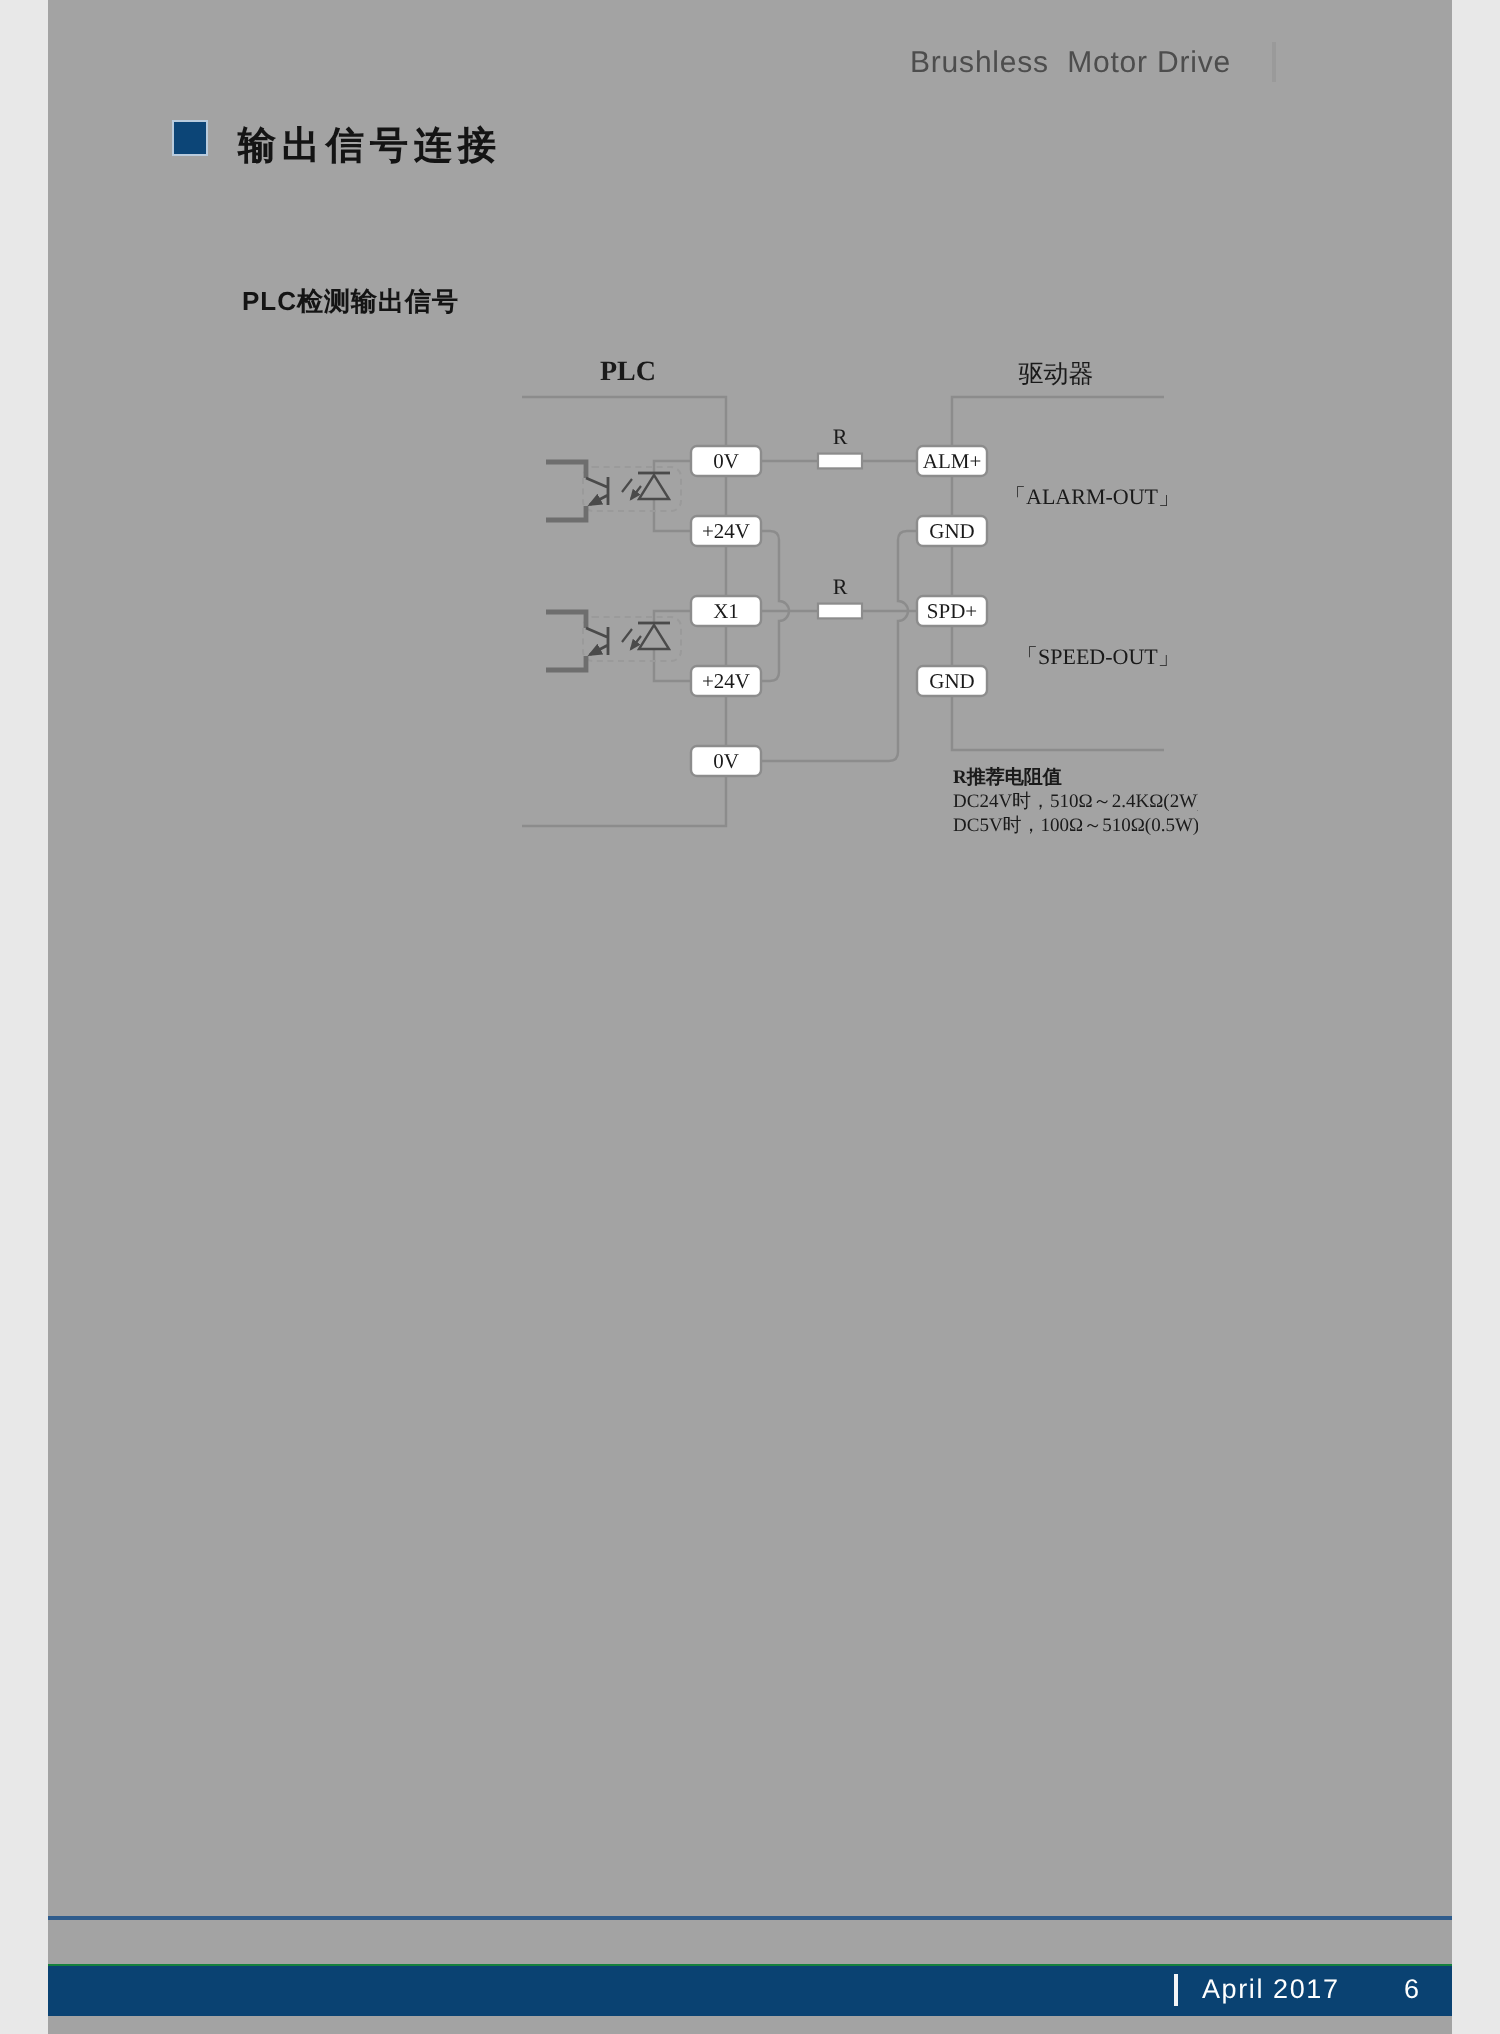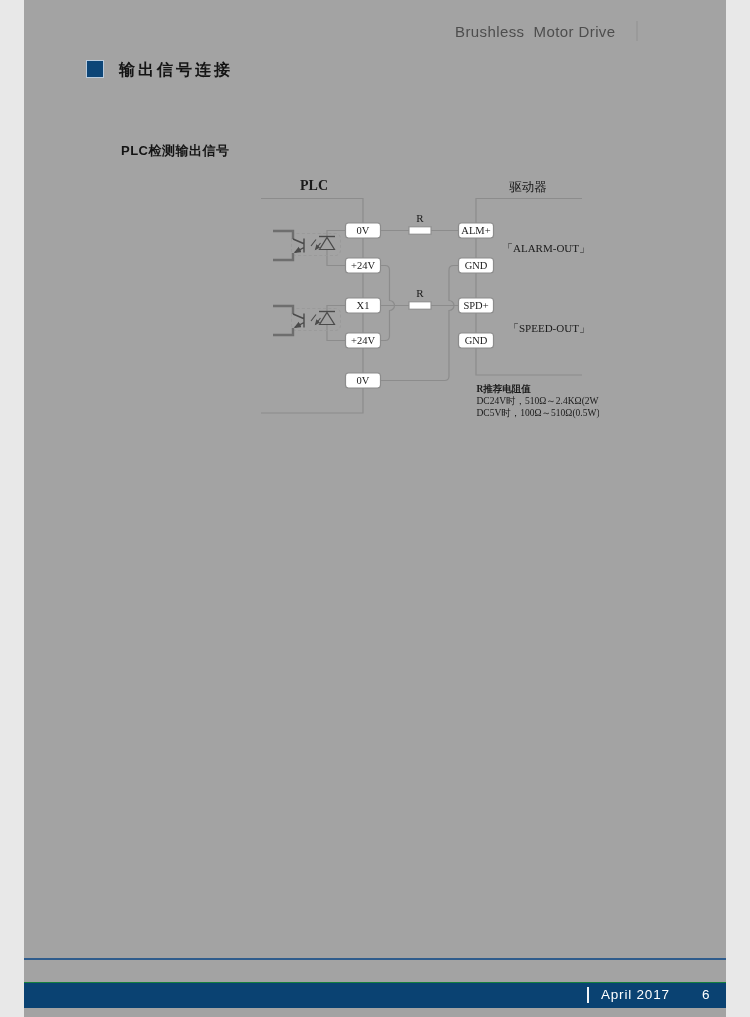--- a/index.html
+++ b/index.html
@@ -20,21 +20,21 @@
   .hdr-divider{
     position:absolute;top:21px;left:612px;width:2px;height:20px;background:#9a9a9a;
   }
   
   .sec-bullet{
     position:absolute;top:61px;left:63px;width:16px;height:16px;
     background:#0c4577;box-shadow:0 0 0 1px #b9cbdd;
   }
   .sec-title{
     position:absolute;top:60px;left:95px;
-    font-size:16px;font-weight:bold;color:#141414;letter-spacing:3px;
+    font-size:19px;font-weight:bold;color:#141414;letter-spacing:3px;
   }
   .sec-subtitle{
     position:absolute;top:120px;left:97px;
     font-size:13px;font-weight:bold;color:#141414;letter-spacing:.5px;margin-top:22px;
   }
   
   .diagram{position:absolute;top:172px;left:225px;}
   .diagram text{fill:#1a1a1a;font-family:"Liberation Serif",serif;}
   
   .ftr-rule{position:absolute;top:958px;left:0;width:750px;height:2px;background:#2f5c8c;}

